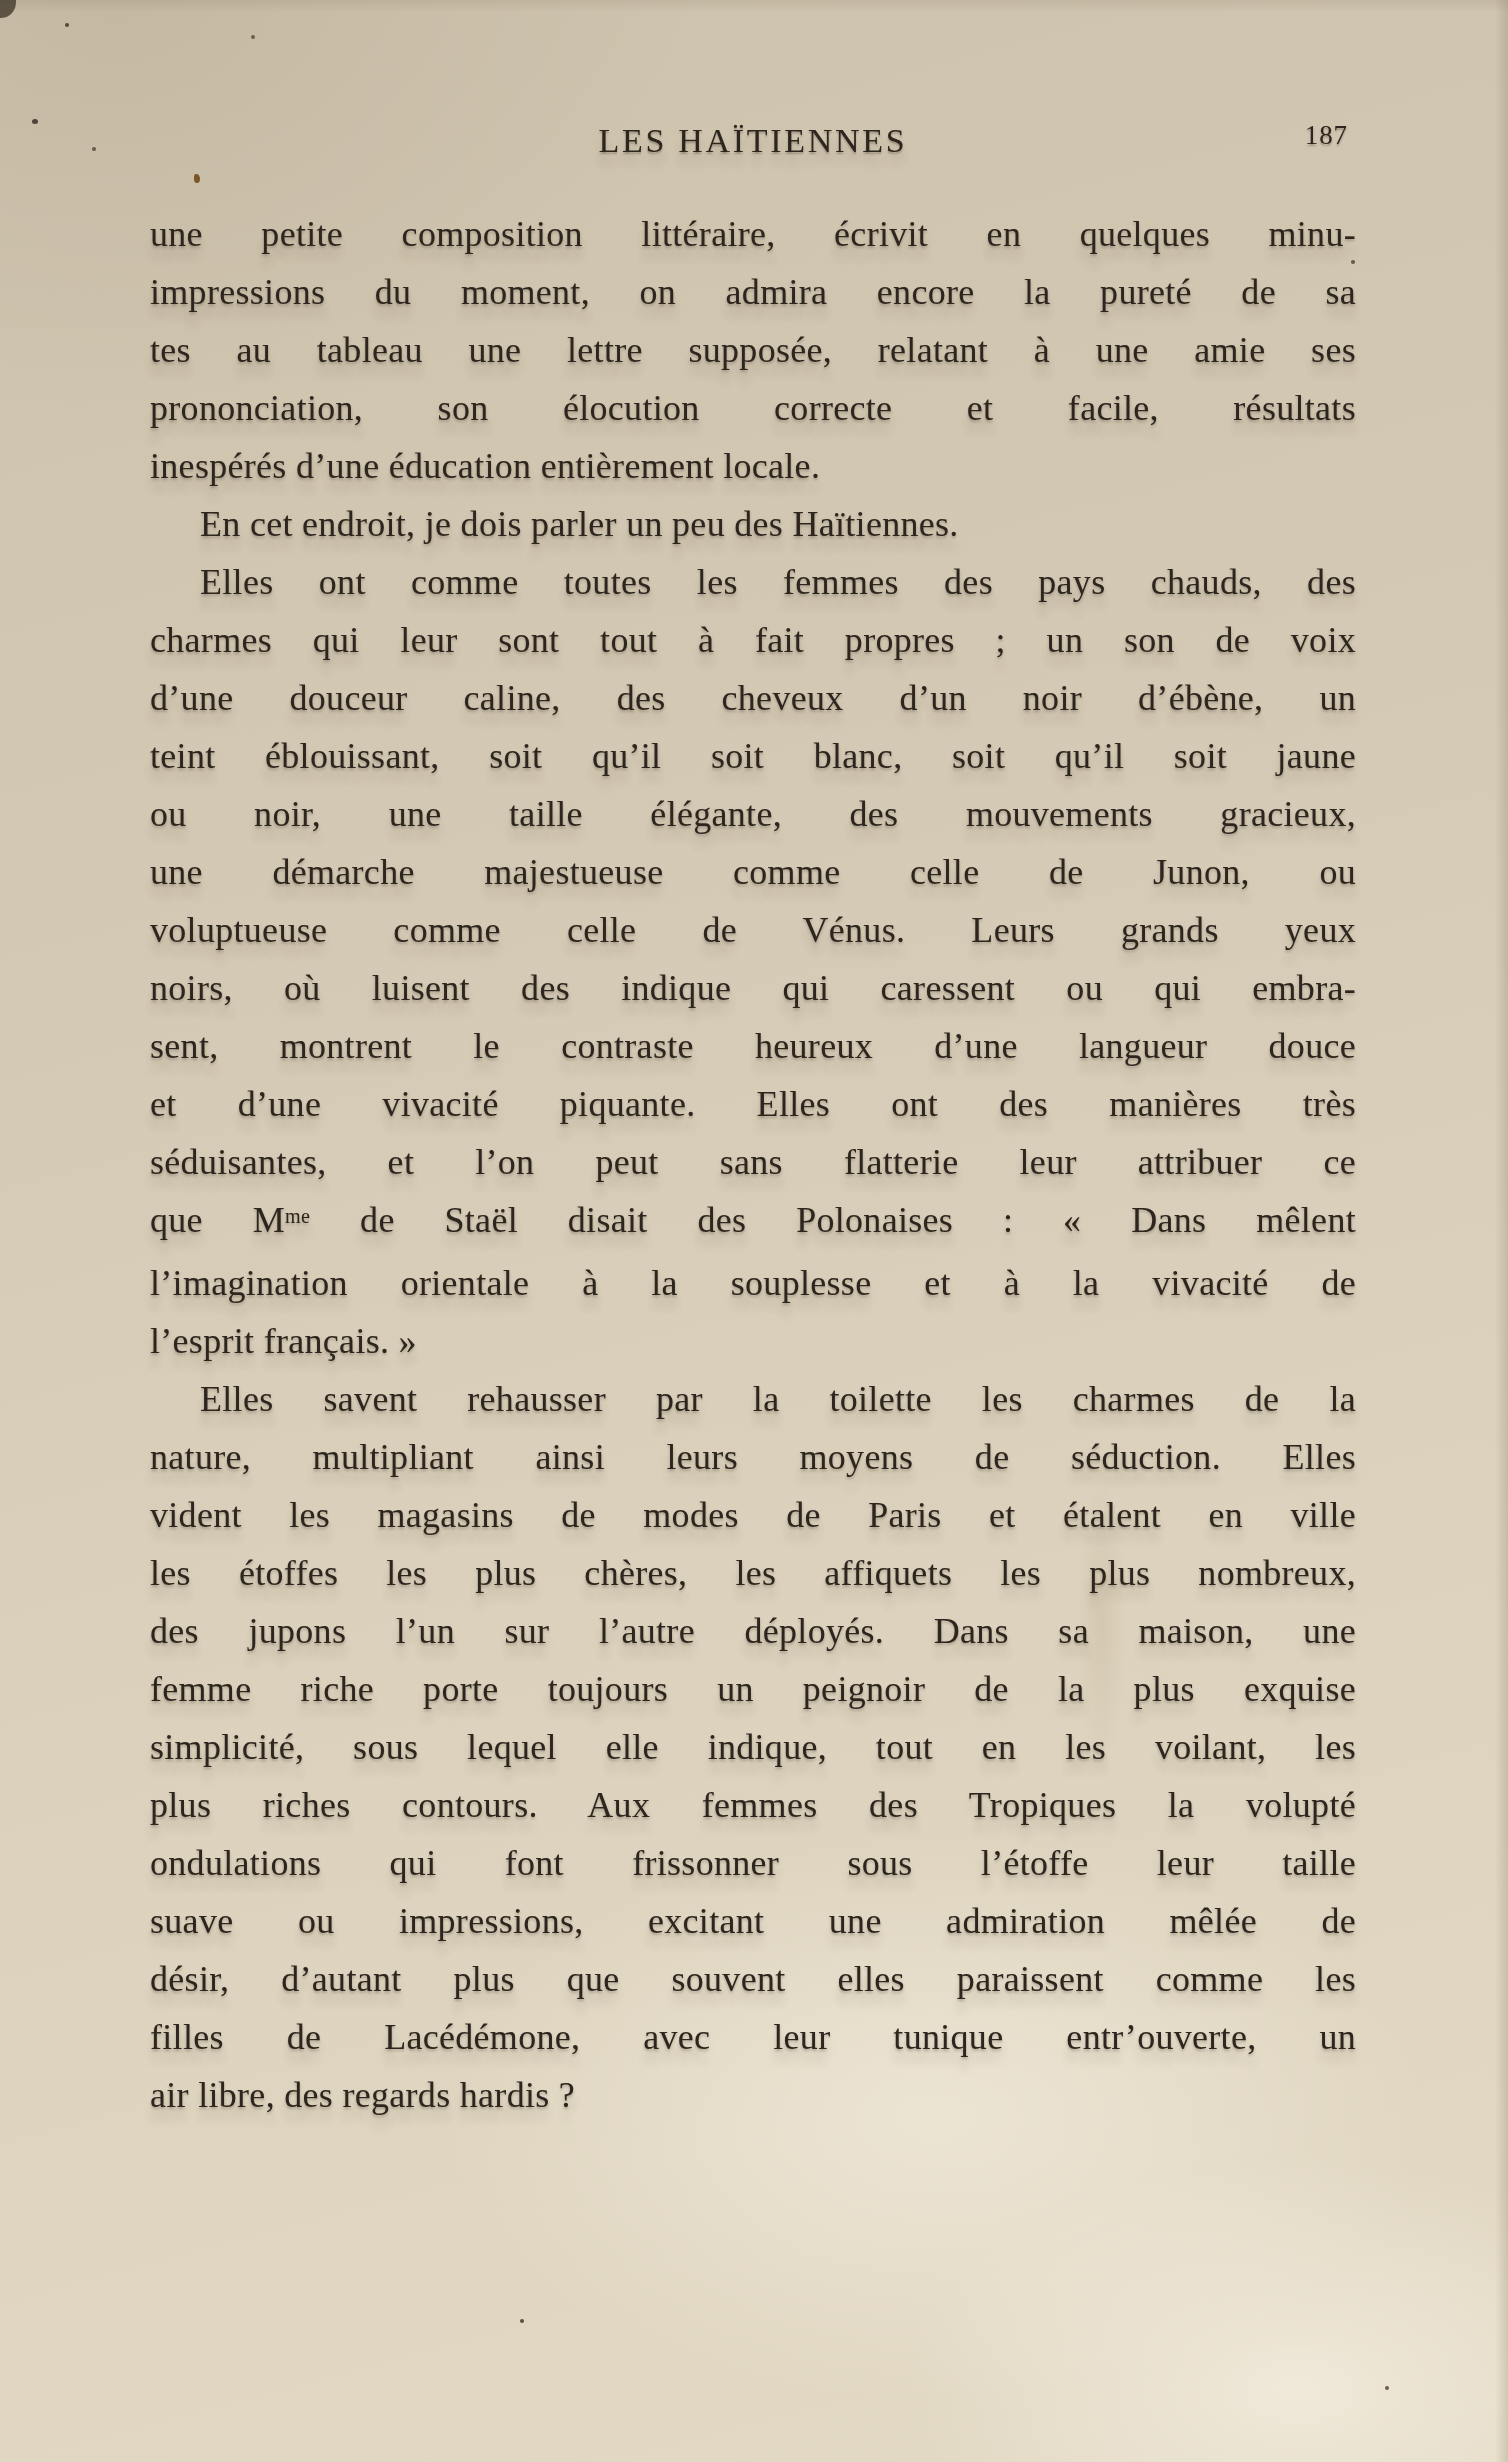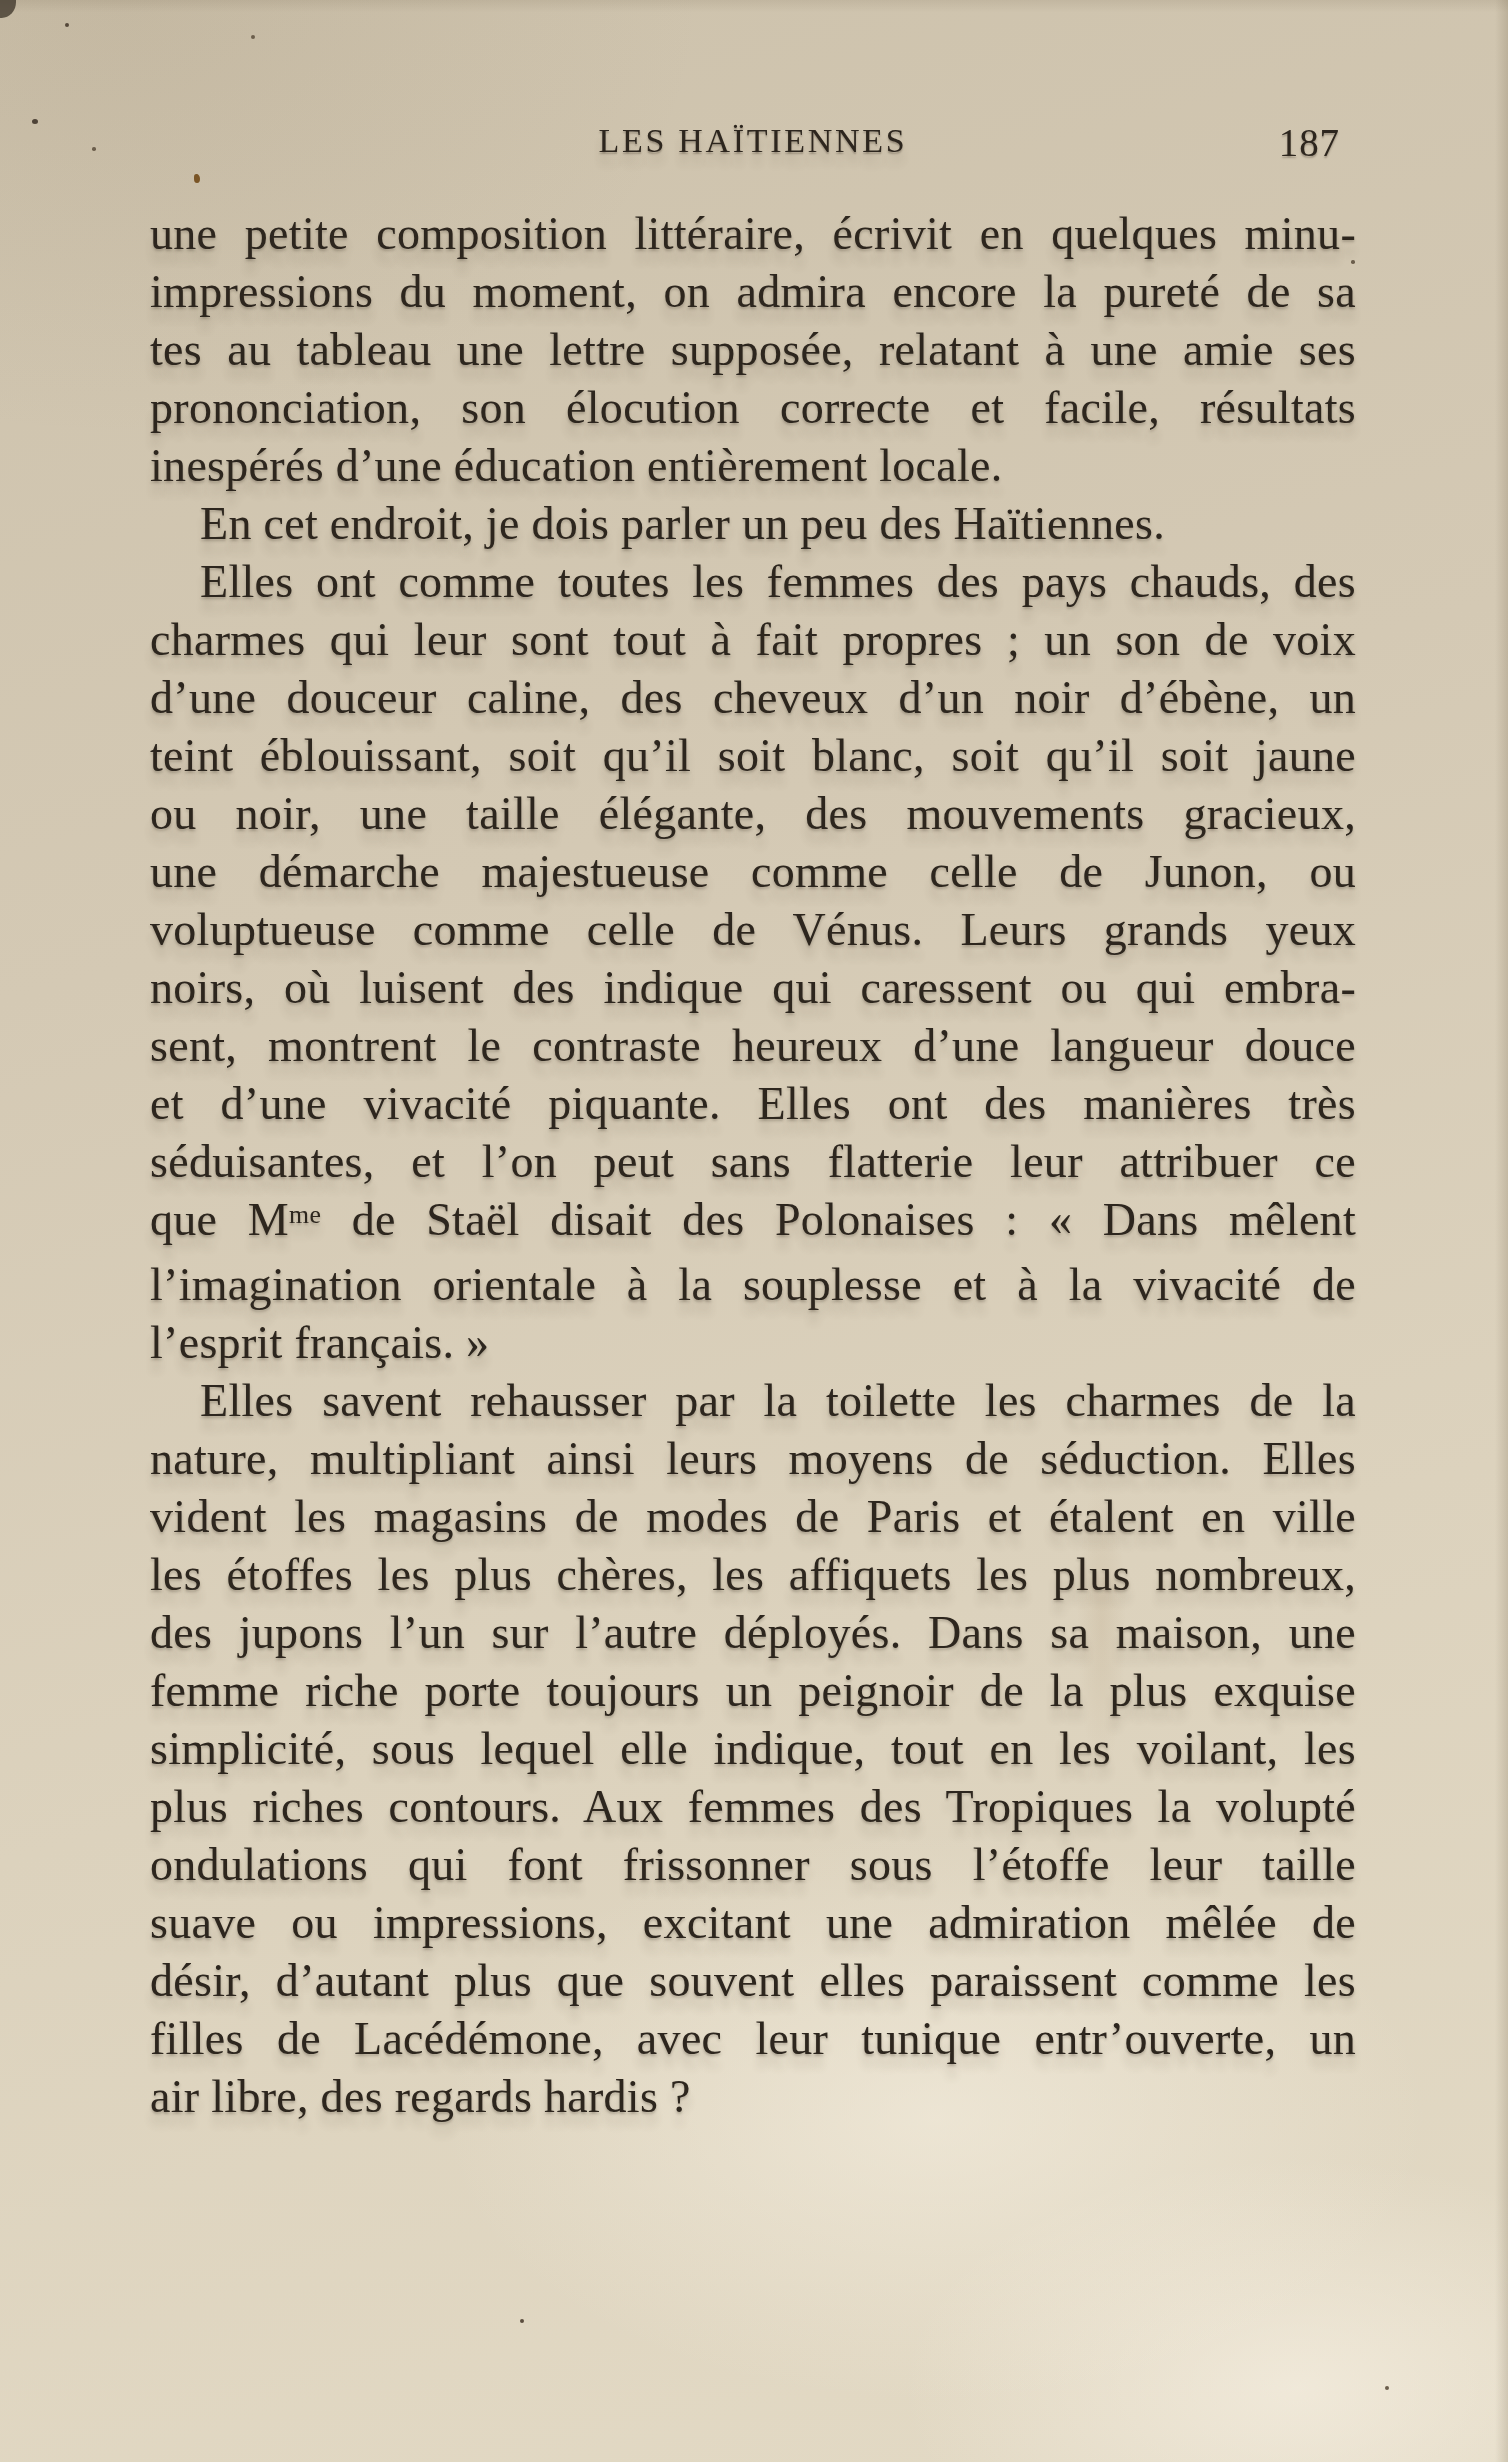--- a/index.html
+++ b/index.html
@@ -22,29 +22,29 @@
   .running-header{
     position:absolute; top:122px; left:150px; width:1206px; height:44px;
   }
   .running-title{
     position:absolute; left:0; right:0; top:0;
     text-align:center;
     font-size:34px; letter-spacing:2.7px;
     text-shadow:0 1.8px 1.8px rgba(62,52,40,0.35), 0 12.4px 8px rgba(80,66,50,0.16);
   }
   .folio{
-    position:absolute; right:16px; top:-1.8px;
-    font-size:39px; letter-spacing:0.9px;
+    position:absolute; right:8px; top:-1.8px;
+    font-size:27px; letter-spacing:0.9px;
     text-shadow:0 1.8px 1.8px rgba(62,52,40,0.35);
   }
   .body-block{
     position:absolute; top:205px; left:150px; width:1206px;
   }
   .ln{
-    font-size:46px;
+    font-size:36px;
     line-height:58px;
     letter-spacing:0.3px;
     text-align:justify;
     text-align-last:justify;
     white-space:normal;
     text-shadow:0 1.8px 2.7px rgba(62,52,40,0.30), 0 13.3px 8.8px rgba(80,66,50,0.16);
   }
   .in{ text-indent:50px; }
   .pe{ text-align-last:left; }
   .sup{ font-size:0.56em; position:relative; top:-0.45em;font-family:Liberation Serif, serif; }

